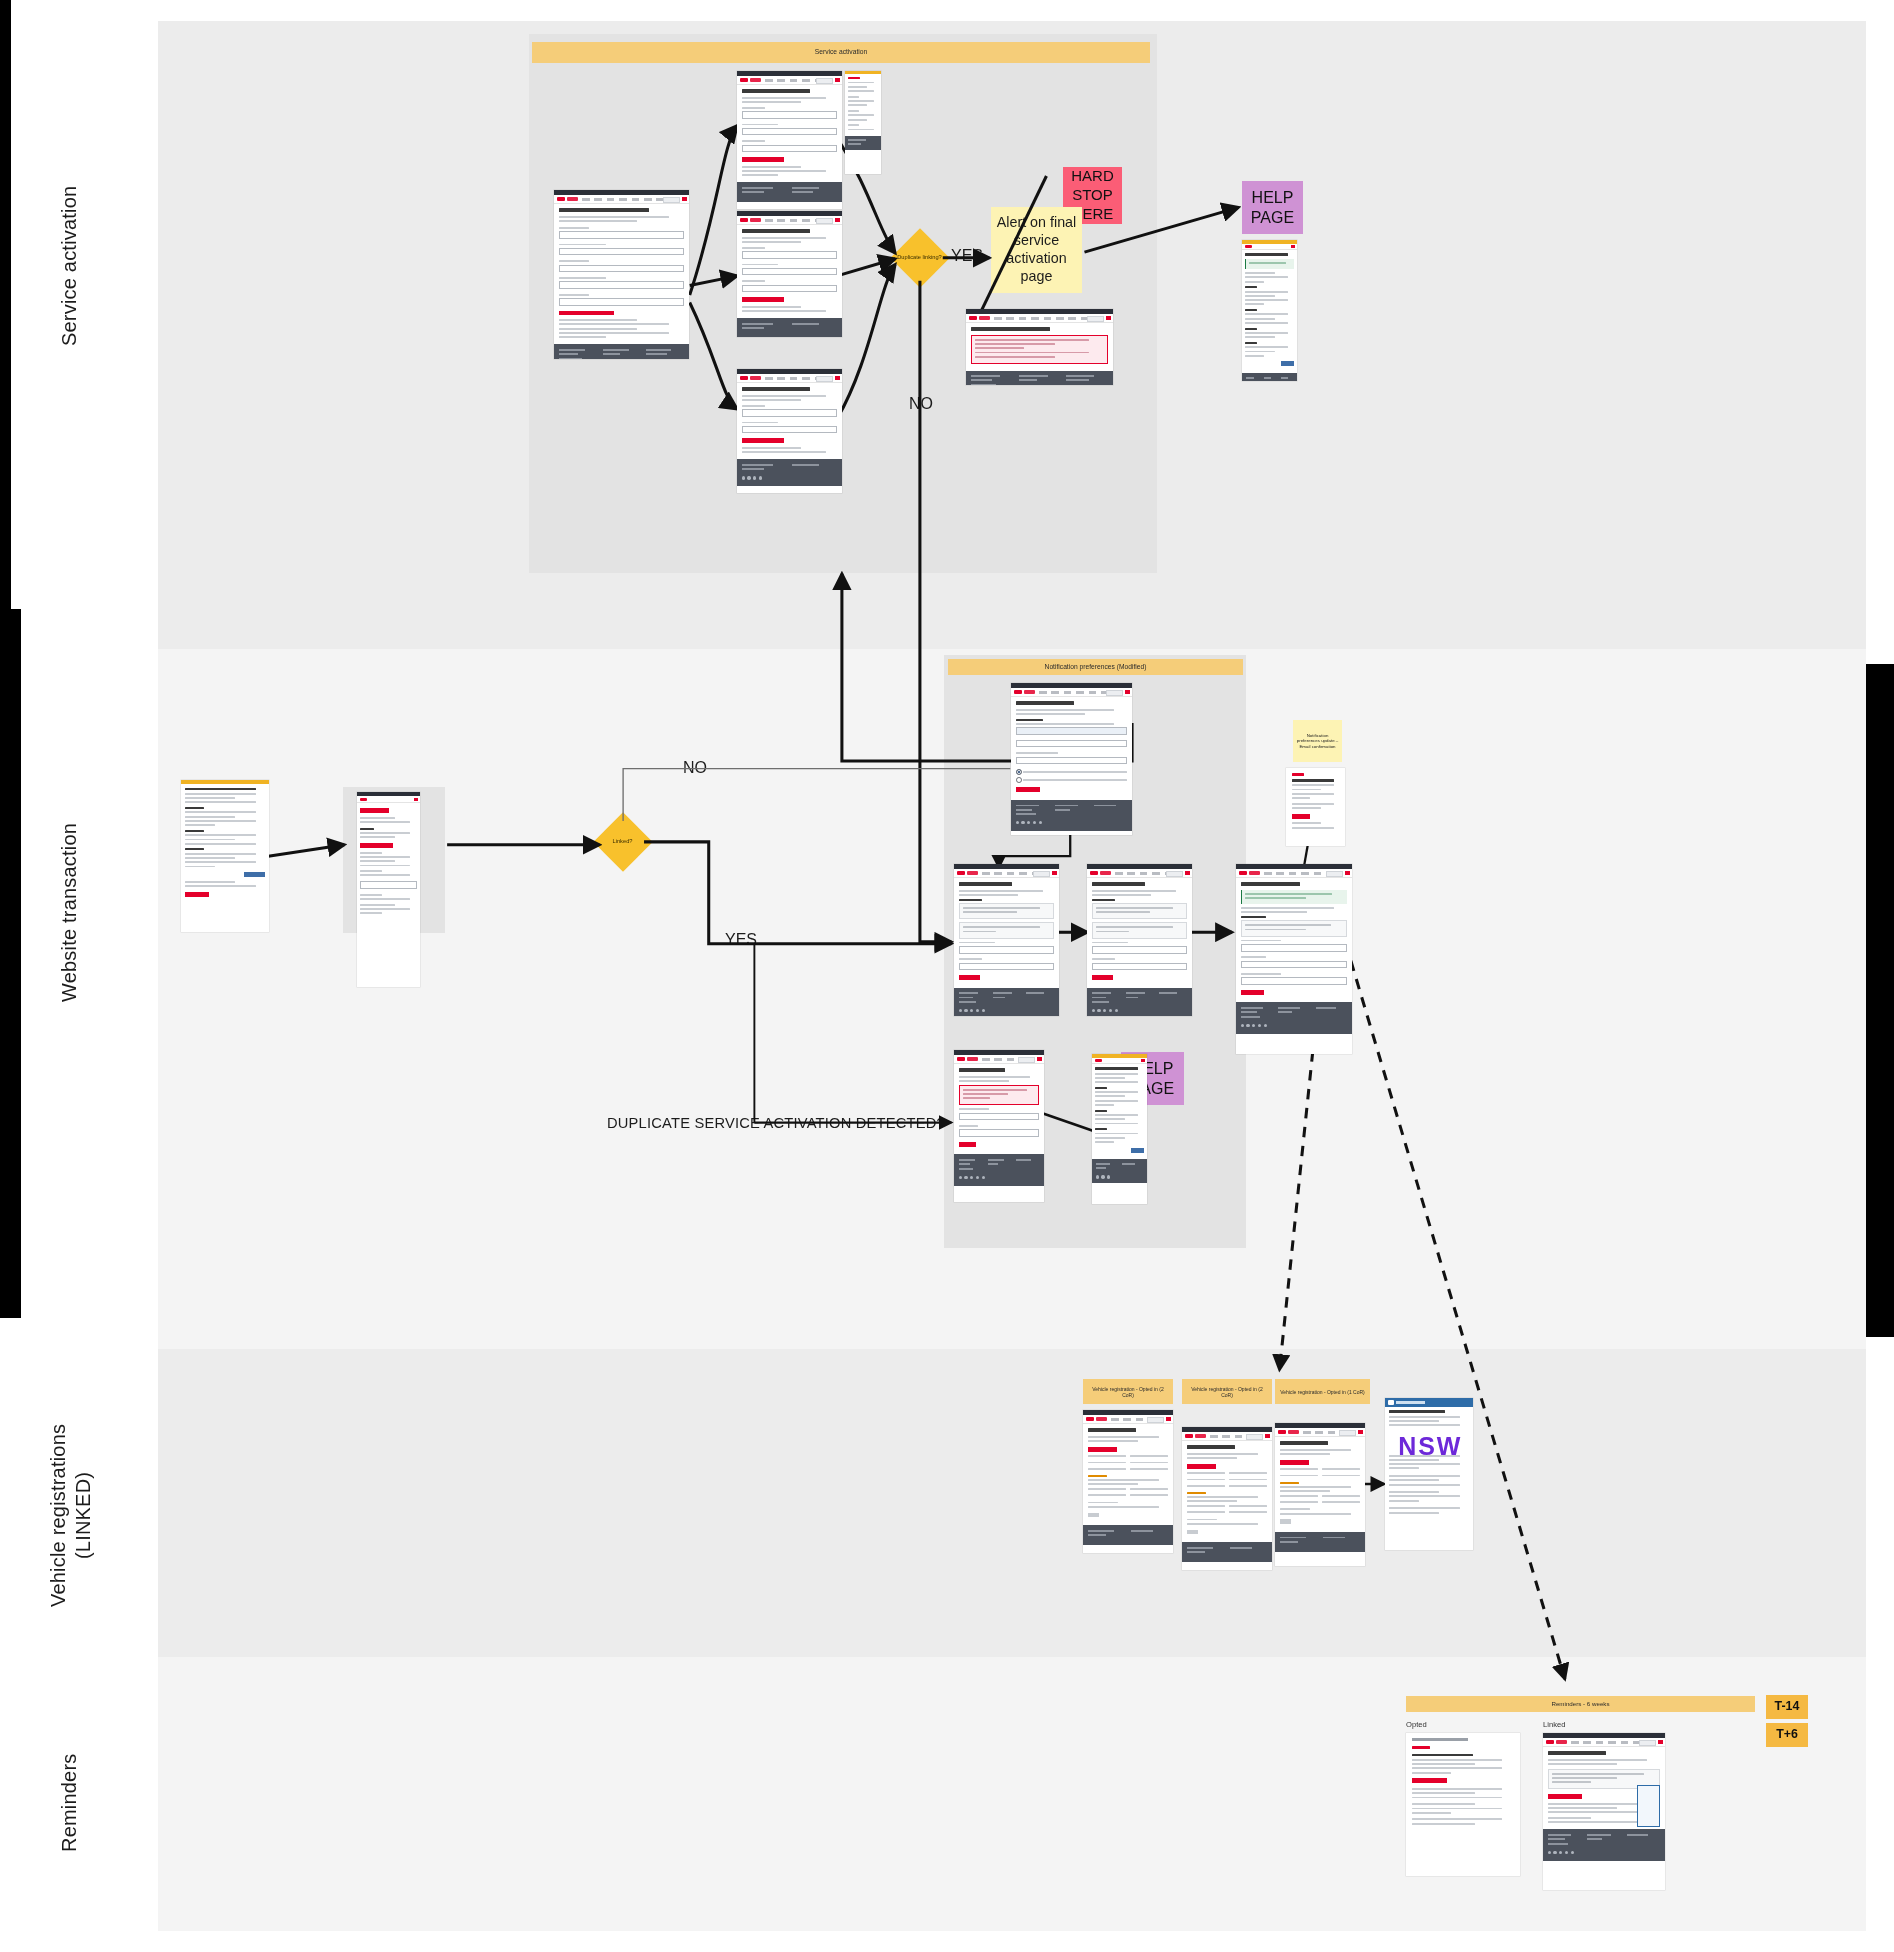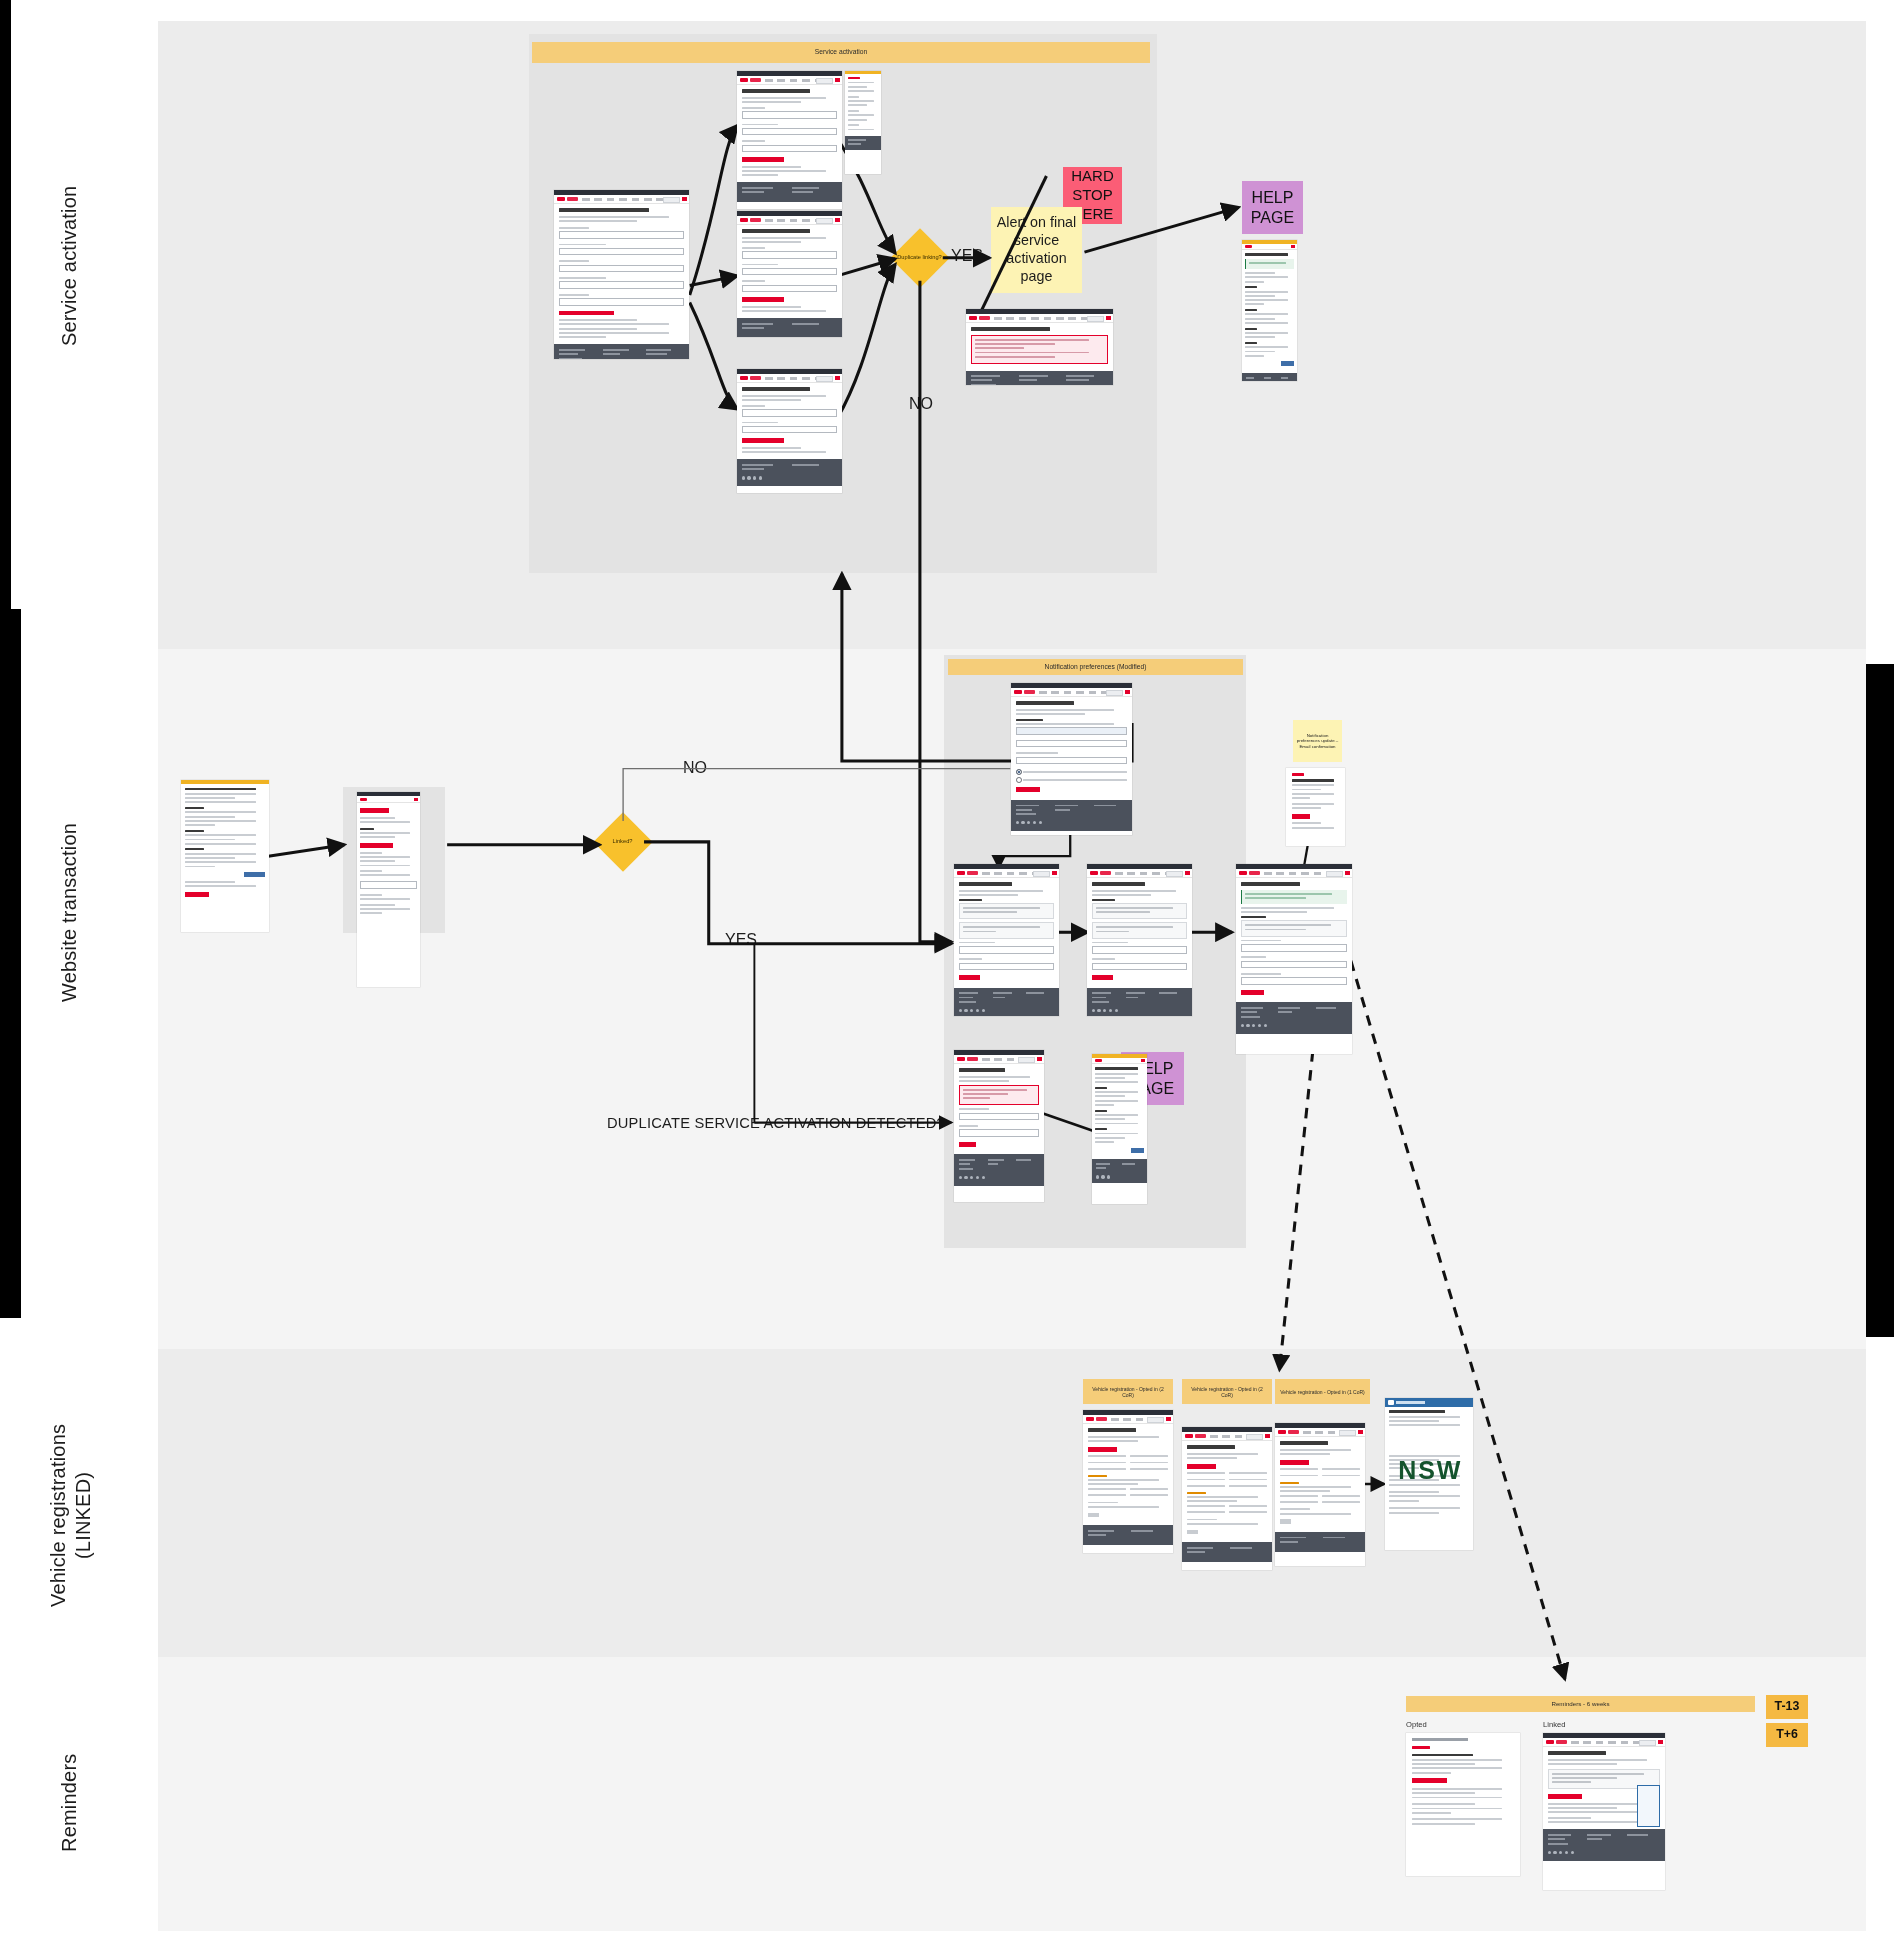--- a/index.html
+++ b/index.html
@@ -112,21 +112,21 @@
   <div class="banner" style="left:1083px;top:1379px;width:90px;height:25px;font-size:5px;padding:0 3.8px;box-sizing:border-box;">Vehicle registration - Opted in (2 CoR)</div>
   <div class="banner" style="left:1182px;top:1379px;width:90px;height:25px;font-size:5px;padding:0 3.8px;box-sizing:border-box;">Vehicle registration - Opted in (2 CoR)</div>
   <div class="banner" style="left:1275px;top:1379px;width:95px;height:25px;font-size:5px;padding:0 3.8px;box-sizing:border-box;">Vehicle registration - Opted in (1 CoR)</div>
   <div class="banner" style="left:1406px;top:1696px;width:349px;height:16px;font-size:6.2px;">Reminders - 6 weeks</div>
 
   <div class="note note-red" style="left:1063px;top:167px;width:59px;height:57px;font-size:15px;">HARD STOP HERE</div>
   <div class="note note-yellow" style="left:991px;top:207px;width:91px;height:86px;font-size:14.3px;">Alert on final service activation page</div>
   <div class="note note-purple" style="left:1242px;top:181px;width:61px;height:53px;font-size:16px;">HELP PAGE</div>
   <div class="note note-purple" style="left:1121px;top:1052px;width:63px;height:53px;font-size:16px;">HELP PAGE</div>
   <div class="note note-yellow" style="left:1293px;top:720px;width:49px;height:42px;font-size:4.4px;">Notification preferences update – Email confirmation</div>
-  <div class="note note-amber" style="left:1766px;top:1695px;width:42px;height:24px;font-size:12.4px;">T-13</div>
+  <div class="note note-amber" style="left:1766px;top:1695px;width:42px;height:24px;font-size:12.4px;">T-14</div>
   <div class="note note-amber" style="left:1766px;top:1723px;width:42px;height:24px;font-size:12.4px;">T+6</div>
 
   <div class="diamond" style="left:899px;top:237px;width:42px;height:42px;"></div>
   <div class="diamond-label" style="left:895px;top:245px;width:49px;height:25px;">Duplicate linking?</div>
 
   <div class="diamond" style="left:602px;top:821px;width:42px;height:42px;"></div>
   <div class="diamond-label" style="left:598px;top:832px;width:49px;height:19px;">Linked?</div>
 
   <div class="flabel" style="left:951px;top:247px;">YES</div>
   <div class="flabel" style="left:909px;top:395px;">NO</div>
@@ -990,21 +990,21 @@
   <div class="shot" style="left:1385px;top:1398px;width:88px;height:152px;background:#fff;">
     <div class="topbar" style="background:#2e6ca8;height:8.6px;position:relative;">
       <span style="position:absolute;left:2.9px;top:1.9px;width:5.7px;height:4.8px;background:#fff;border-radius:1px;"></span>
       <span style="position:absolute;left:11.4px;top:2.9px;width:28.5px;height:2.9px;background:#cfe0f0;"></span>
     </div>
     <div class="body" style="padding:3.8px;position:relative;">
       <div class="ln l" style="height:2.9px;background:#3a3a3a;width:70%"></div>
       <div class="ln l"></div>
         <div class="ln m"></div>
         <div class="ln l"></div>
-      <div style="position:absolute;left:13.3px;top:25px;font-size:25px;color:#14532d;font-weight:bold;letter-spacing:1.9px;margin-top:24px;">NSW</div>
+      <div style="position:absolute;left:13.3px;top:25px;font-size:25px;color:#6d28d9;font-weight:bold;letter-spacing:1.9px;">NSW</div>
       <div class="ln l" style="margin-top:28.5px;"></div>
         <div class="ln m"></div>
         <div class="ln l"></div>
         <div class="ln s"></div>
       <div class="ln l" style="margin-top:5.7px;"></div>
         <div class="ln m"></div>
         <div class="ln l"></div>
       <div class="ln m" style="margin-top:5.7px;"></div>
         <div class="ln l"></div>
         <div class="ln s"></div>

